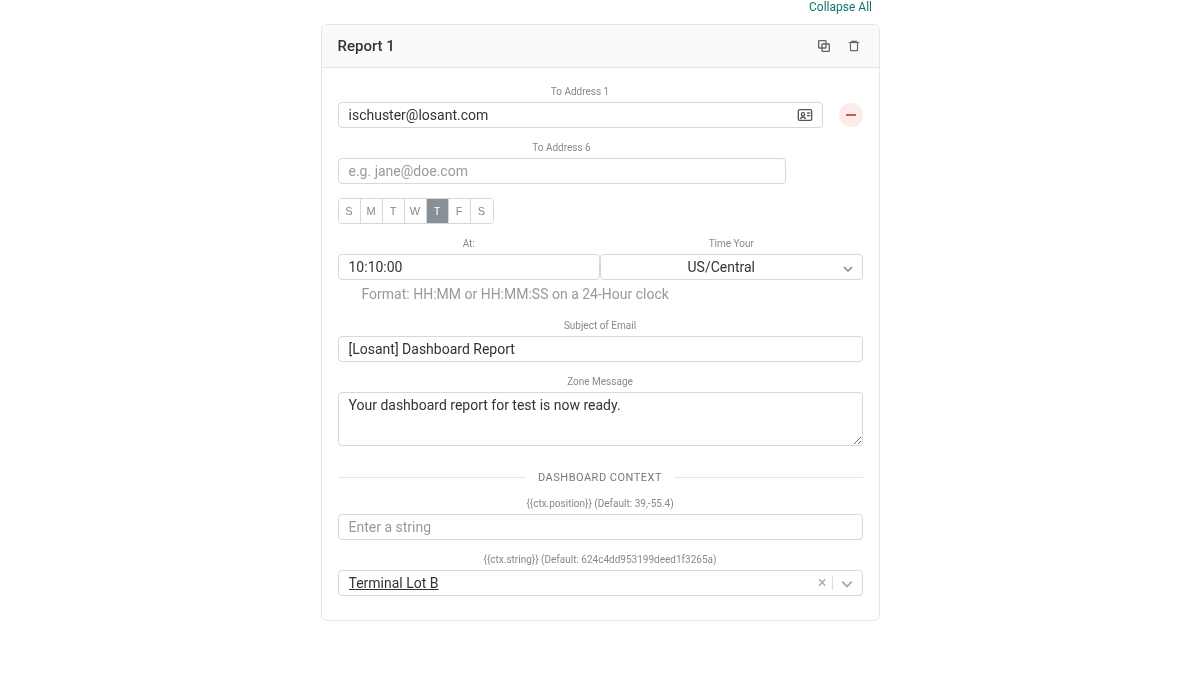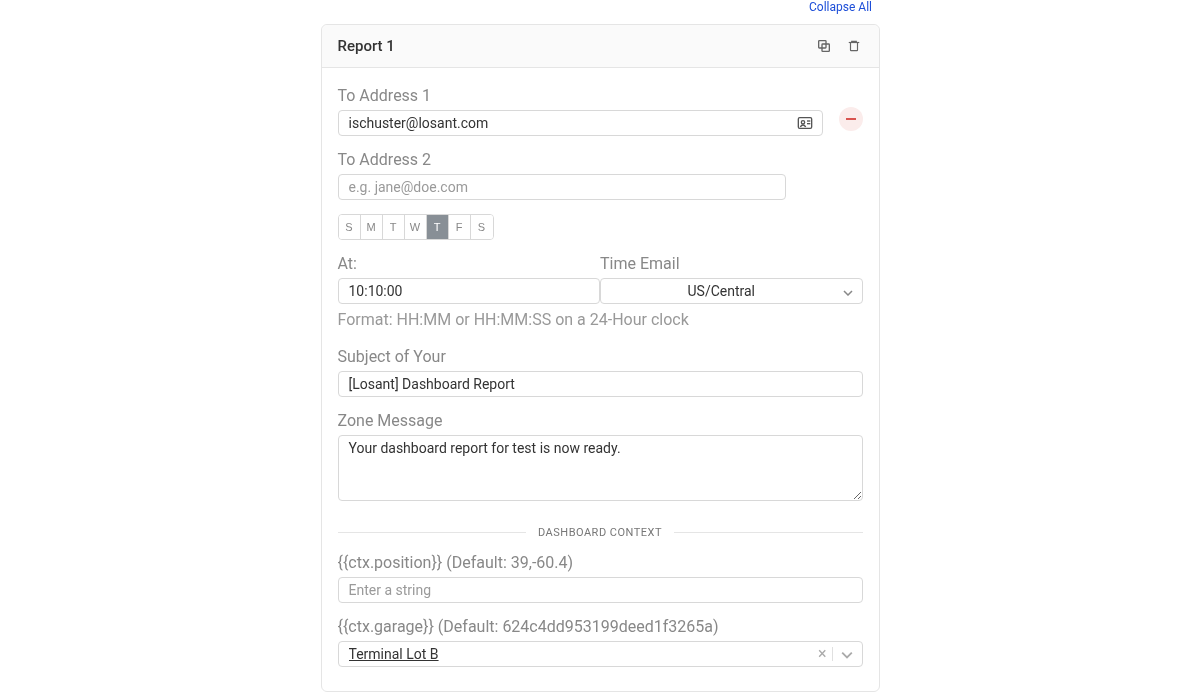--- a/index.html
+++ b/index.html
@@ -12,21 +12,21 @@
   }
   .page {
     width: 1200px;
     margin: 0 auto;
     padding: 0 0 0 0;
     position: relative;
   }
   .collapse-all {
     text-align: right;
     font-size: 12px;
-    color: #1d4ed8;
+    color: #0f766e;
     padding: 0 328px 10px 0;
   }
   .card {
     width: 559px;
     margin: 0 auto;
     border: 1px solid #e5e5e5;
     border-radius: 6px;
     background: #fff;
   }
   .card-header {
@@ -51,23 +51,24 @@
     width: 18px;
     height: 18px;
     display: flex;
     align-items: center;
     justify-content: center;
   }
   .card-body {
     padding: 18px 16px 24px 16px;
   }
   .field-label {
-    font-size: 16px;
+    font-size: 10px;
     color: #888;
     margin-bottom: 5px;
+    text-align: center;
   }
   .input, .textarea, .select {
     width: 100%;
     border: 1px solid #d8d8d8;
     border-radius: 4px;
     padding: 4px 10px;
     font-size: 14px;
     font-family: inherit;
     color: #333;
     background: #fff;
@@ -110,30 +111,30 @@
     cursor: pointer;
     padding: 0;
   }
   .day-btn:last-child { border-right: none; }
   .day-btn.active { background: #888f96; color: #fff; }
   .row-at-tz {
     display: flex;
     margin-bottom: 6px;
   }
   .row-at-tz > div { flex: 1; }
-  .hint { font-size: 16px; color: #999; margin-bottom: 18px; }
+  .hint { font-size: 14px; color: #999; margin-bottom: 18px; margin-left: 24px; }
   .select-wrap { position: relative; }
   .select-wrap .select { appearance: none; -webkit-appearance: none; padding-right: 30px; text-align: center; }
   .select-caret {
     position: absolute; right: 10px; top: 50%; transform: translateY(-50%);
     pointer-events: none; color: #888;
   }
   .subject-group { margin-bottom: 14px; }
   .message-group { margin-bottom: 10px; }
-  .textarea { resize: both; height: 66px; }
+  .textarea { resize: both; height: 54px; }
   .divider-wrap {
     display: flex; align-items: center; gap: 12px;
     margin: 22px 0 14px 0;
   }
   .divider-line { flex:1; height:1px; background:#e5e5e5; }
   .divider-label {
     font-size: 11px; letter-spacing: 0.5px; color: #777; font-weight: 400;
   }
   .ctx-group { margin-bottom: 14px; }
   .combo-wrap { position: relative; }
@@ -194,21 +195,21 @@
           </div>
         </div>
         <div class="remove-circle">
           <svg width="10" height="2" viewBox="0 0 10 2">
               <rect width="10" height="2" fill="currentColor"></rect>
             </svg>
         </div>
       </div>
 
       <div class="addr2">
-        <div class="field-label">To Address 2</div>
+        <div class="field-label">To Address 6</div>
         <input class="input" type="text" placeholder="e.g. jane@doe.com" style="">
       </div>
 
       <div class="every-group">
         <div class="day-buttons" id="day-buttons">
             <button class="day-btn">S</button>
             <button class="day-btn">M</button>
             <button class="day-btn">T</button>
             <button class="day-btn">W</button>
             <button class="day-btn active">T</button>
@@ -216,56 +217,56 @@
             <button class="day-btn">S</button>
           </div>
       </div>
 
       <div class="row-at-tz">
         <div>
           <div class="field-label">At:</div>
           <input class="input" type="text" value="10:10:00" style="">
         </div>
         <div>
-          <div class="field-label">Time Email</div>
+          <div class="field-label">Time Your</div>
           <div class="select-wrap">
             <input class="select" readonly="" value="US/Central" style="">
             <span class="select-caret">
               <svg width="10" height="6" viewBox="0 0 10 6">
                   <path d="M1 1l4 4 4-4" fill="none" stroke="currentColor" stroke-width="1.5"></path>
                 </svg>
             </span>
           </div>
         </div>
       </div>
       <div class="hint">Format: HH:MM or HH:MM:SS on a 24-Hour clock</div>
 
       <div class="subject-group">
-        <div class="field-label">Subject of Your</div>
+        <div class="field-label">Subject of Email</div>
         <input class="input" type="text" value="[Losant] Dashboard Report" style="">
       </div>
 
       <div class="message-group">
         <div class="field-label">Zone Message</div>
         <textarea class="textarea" id="msg-ta" style="">Your dashboard report for test is now ready.</textarea>
       </div>
 
       <div class="divider-wrap">
         <div class="divider-line"></div>
         <div class="divider-label">DASHBOARD CONTEXT</div>
         <div class="divider-line"></div>
       </div>
 
       <div class="ctx-group">
-        <div class="field-label">{{ctx.position}} (Default: 39,-60.4)</div>
+        <div class="field-label">{{ctx.position}} (Default: 39,-55.4)</div>
         <input class="input" type="text" placeholder="Enter a string" style="">
       </div>
 
       <div class="ctx-group" style="margin-bottom:0">
-        <div class="field-label">{{ctx.garage}} (Default: 624c4dd953199deed1f3265a)</div>
+        <div class="field-label">{{ctx.string}} (Default: 624c4dd953199deed1f3265a)</div>
         <div class="combo-wrap">
           <input class="input" type="text" value="Terminal Lot B" style="">
           <span class="combo-clear">×</span>
           <span class="combo-sep"></span>
           <span class="combo-caret">
             <svg width="12" height="8" viewBox="0 0 10 6">
                 <path d="M1 1l4 4 4-4" fill="none" stroke="currentColor" stroke-width="1.5"></path>
               </svg>
           </span>
         </div>

